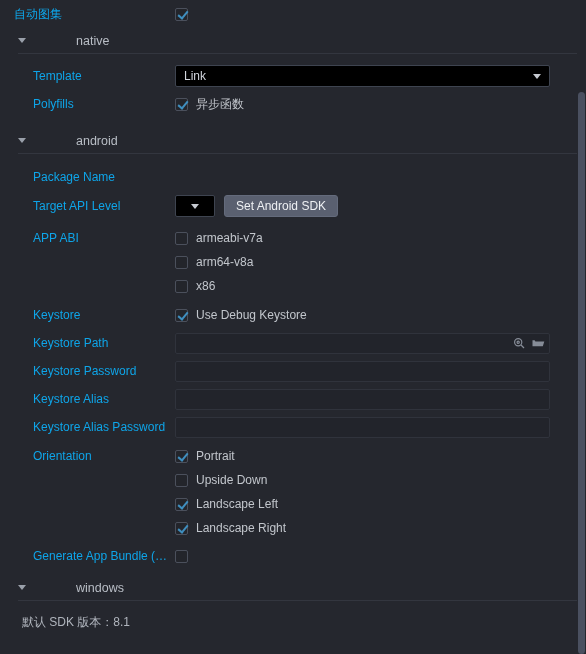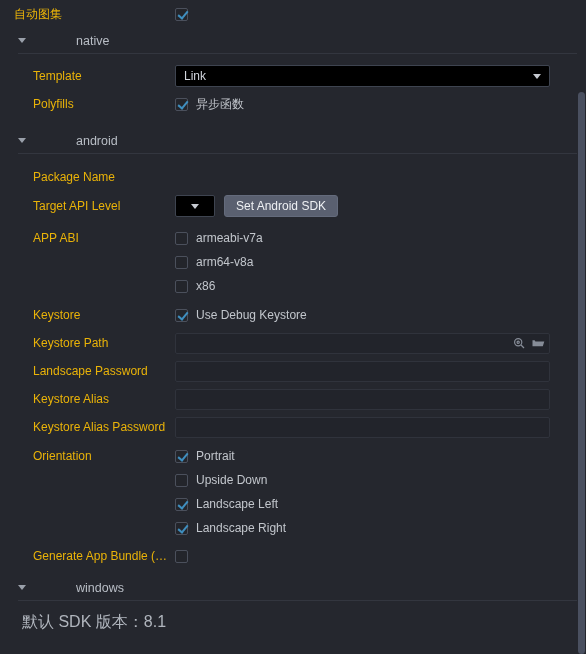--- a/index.html
+++ b/index.html
@@ -28,21 +28,21 @@
     display: flex;
     align-items: center;
     min-height: 28px;
     padding: 0 14px 0 0;
   }
   .row .label {
     width: 175px;
     flex: 0 0 175px;
     padding-left: 33px;
     box-sizing: border-box;
-    color: #eab308;
+    color: #0ea5e9;
     font-size: 12px;
     white-space: nowrap;
     overflow: hidden;
     text-overflow: ellipsis;
   }
   .row .label.lvl0 { padding-left: 14px; }
   .row .field {
     flex: 1 1 auto;
     display: flex;
     align-items: center;
@@ -191,21 +191,21 @@
     color: #eef0f3;
     font-size: 12px;
     white-space: nowrap;
     margin-left: 9px;
   }
 
   
   .note {
     padding-left: 22px;
     color: #b0b5bd;
-    font-size: 16px;
+    font-size: 12px;
     height: 26px;
     display: flex;
     align-items: center;
   }
 
   
   .scrollbar-track {
     position: absolute;
     right: 0;
     top: 0;
@@ -352,21 +352,21 @@
             <svg width="13" height="12" viewBox="0 0 13 12" fill="currentColor">
               <path d="M0.5 3.2 L0.5 9.2 L10.8 9.2 L12.3 4.6 L3.4 4.6 L2.6 3.2 Z"></path>
             </svg>
           </span>
         </div>
       </div>
     </div>
   </div>
 
   <div class="row">
-    <div class="label">Landscape Password</div>
+    <div class="label">Keystore Password</div>
     <div class="field" style="padding-right:22px;">
       <div class="input">
         <span></span>
       </div>
     </div>
   </div>
 
   <div class="row">
     <div class="label">Keystore Alias</div>
     <div class="field" style="padding-right:22px;">

